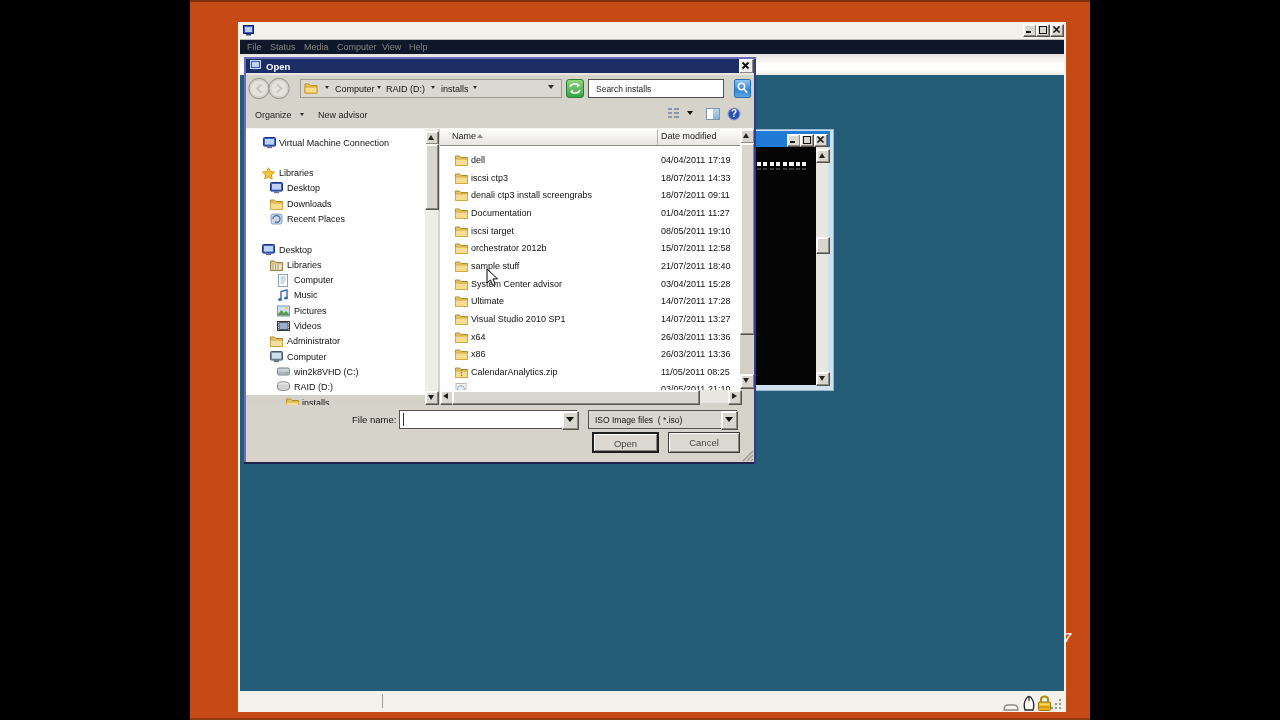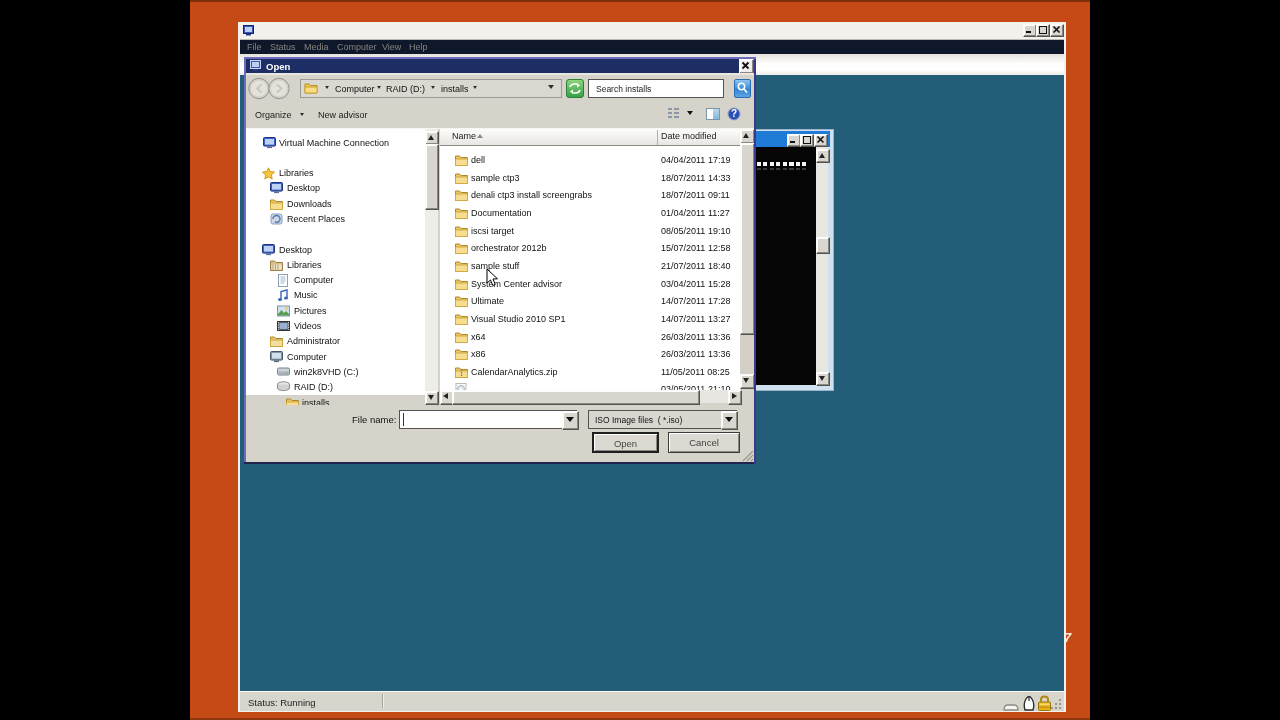--- a/index.html
+++ b/index.html
@@ -84,23 +84,20 @@
   <div class="abs vmmenu">
     <span style="left:7px">File</span>
       <span style="left:30px">Status</span>
       <span style="left:64px">Media</span>
     <span style="left:97px">Computer</span>
       <span style="left:142px">View</span>
       <span style="left:169px">Help</span>
   </div>
   <div class="abs vmtool"></div>
   <div class="abs vmclient"></div>
-  <div class="abs vmstatus">
-      <span class="txt">Status: Running</span>
-    </div>
   <div class="abs vmdiv"></div>
 
   <svg class="abs" style="left:1002px;top:703px" width="18" height="8" viewBox="0 0 18 8">
     <path d="M2 7 Q2 2 6 2 L12 2 Q16 2 16 7 Z" fill="#f6f5f2" stroke="#8d8b85" stroke-width="1.3"></path>
   </svg>
   <svg class="abs" style="left:1023px;top:696px" width="12" height="15" viewBox="0 0 12 15">
     <path d="M2 14 Q0 8 3 3 Q4.5 0.5 6 0.5 Q7.5 0.5 9 3 Q12 8 10 14 Z" fill="#fff" stroke="#2b2b2b" stroke-width="1.4"></path>
     <path d="M6 1 L6 5" stroke="#2b2b2b" stroke-width="1.2"></path>
   </svg>
   <svg class="abs" style="left:1037px;top:695px" width="15" height="16" viewBox="0 0 15 16">
@@ -254,21 +251,21 @@
             </svg>
           </div>
           <div class="abs item" style="left:471px;top:155px">dell</div>
           <div class="abs dt" style="left:661px;top:155px">04/04/2011 17:19</div>
           <div class="abs" style="left:455px;top:171.65px">
             <svg width="13" height="12" viewBox="0 0 13 12">
               <path d="M0.5 2 L4.5 2 L6 3.5 L12.5 3.5 L12.5 11.5 L0.5 11.5 Z" fill="#ecc361" stroke="#b08c28"></path>
               <path d="M0.5 5 L12.5 5 L12.5 11.5 L0.5 11.5 Z" fill="#f6dd90" stroke="#cfab42"></path>
             </svg>
           </div>
-          <div class="abs item" style="left:471px;top:172.65px">sample ctp3</div>
+          <div class="abs item" style="left:471px;top:172.65px">iscsi ctp3</div>
           <div class="abs dt" style="left:661px;top:172.65px">18/07/2011 14:33</div>
           <div class="abs" style="left:455px;top:189.3px">
             <svg width="13" height="12" viewBox="0 0 13 12">
               <path d="M0.5 2 L4.5 2 L6 3.5 L12.5 3.5 L12.5 11.5 L0.5 11.5 Z" fill="#ecc361" stroke="#b08c28"></path>
               <path d="M0.5 5 L12.5 5 L12.5 11.5 L0.5 11.5 Z" fill="#f6dd90" stroke="#cfab42"></path>
             </svg>
           </div>
           <div class="abs item" style="left:471px;top:190.3px">denali ctp3 install screengrabs</div>
           <div class="abs dt" style="left:661px;top:190.3px">18/07/2011 09:11</div>
           <div class="abs" style="left:455px;top:206.95px">

